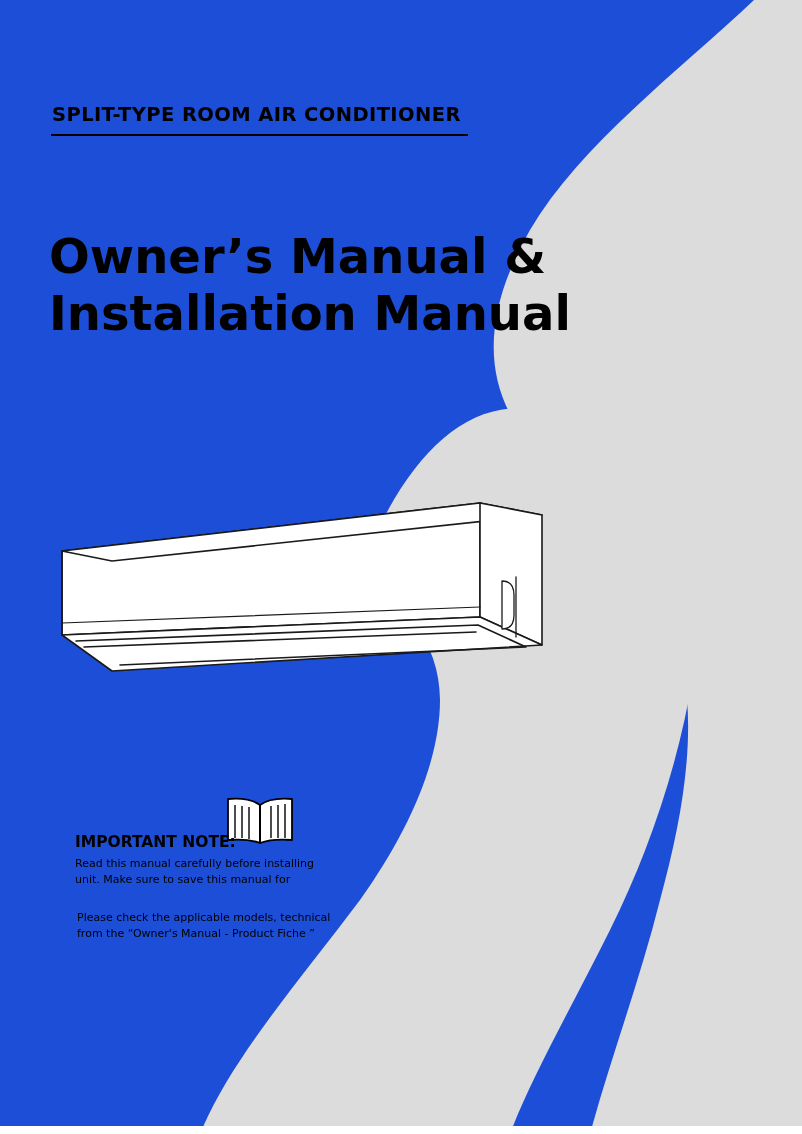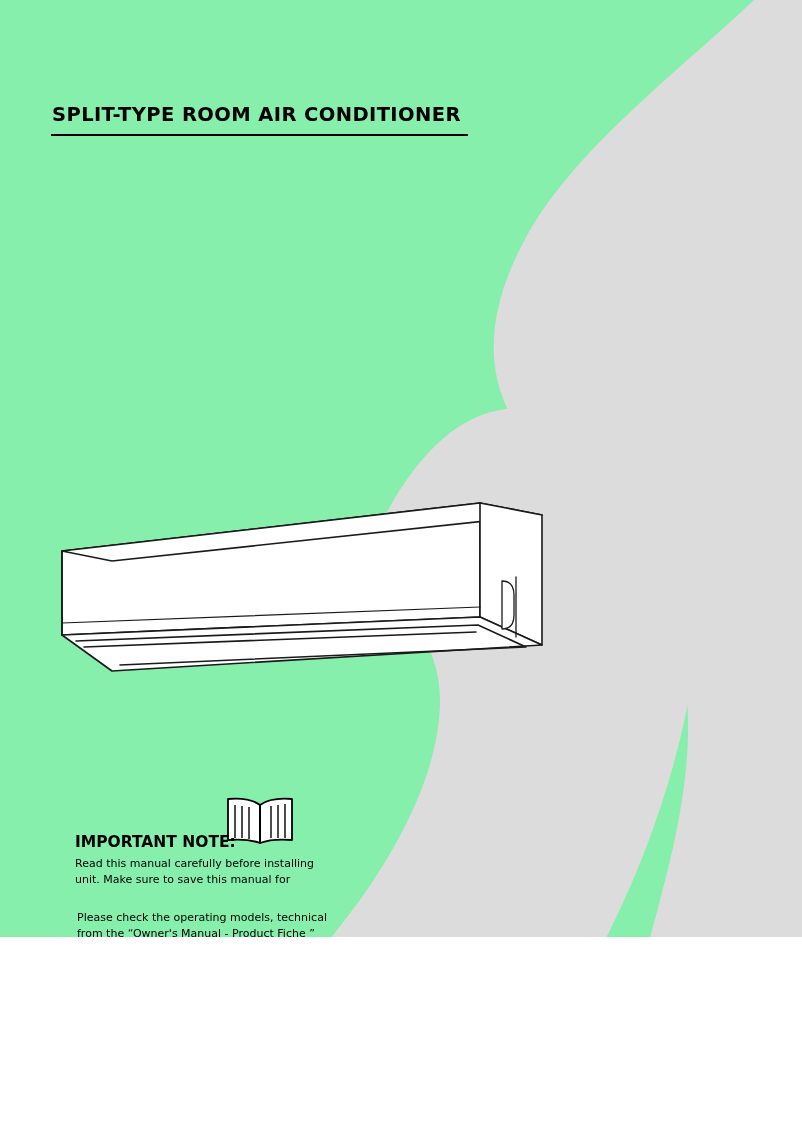--- a/index.html
+++ b/index.html
@@ -6,22 +6,22 @@
     margin: 0;
     padding: 0;
     background: #ffffff;
   }
   body {
     font-family: "DejaVu Sans", sans-serif;
   }
   .page {
     position: relative;
     width: 802px;
-    height: 937px;
-    background: #86efac;
+    height: 1126px;
+    background: #1d4ed8;
     overflow: hidden;
   }
 
   
   .bg-layer {
     position: absolute;
     inset: 0;
     z-index: 0;
     pointer-events: none;
   }
@@ -134,20 +134,24 @@
              L200,1134
              C230,1060 300,980 360,900
              C410,830 440,760 440,700
              C440,640 400,600 360,570
              C400,470 452,408 520,408 Z" fill="#dcdcdc"></path>
   </svg>
 
   <div class="header-title">SPLIT-TYPE ROOM AIR CONDITIONER</div>
   <div class="header-rule"></div>
 
+  <h1 class="main-title">
+    <span class="line">Owner’s Manual &amp;</span>
+    <span class="line">Installation Manual</span>
+  </h1>
 
   <svg class="product-art" viewBox="0 0 520 220" width="520" height="220" xmlns="http://www.w3.org/2000/svg">
     <g fill="#ffffff" stroke="#1a1a1a" stroke-width="1.6" stroke-linejoin="round" stroke-linecap="round">
 
       <path d="M12,66 L430,18 L430,132 L12,150 Z"></path>
 
       <path d="M12,66 L430,18 L492,30 L62,76 Z"></path>
 
       <path d="M430,18 L492,30 L492,160 L430,132 Z"></path>
 
@@ -179,18 +183,18 @@
     </g>
   </svg>
 
   <div class="note-block">
     <div class="note-heading">IMPORTANT NOTE:</div>
     <p class="note-para first">
       <span class="l">Read this manual carefully before installing</span>
       <span class="l">unit. Make sure to save this manual for</span>
     </p>
     <p class="note-para second">
-      <span class="l">Please check the operating models, technical</span>
+      <span class="l">Please check the applicable models, technical</span>
       <span class="l">from the “Owner's Manual - Product Fiche ”</span>
     </p>
   </div>
 
 </div>
 
 </body></html>

